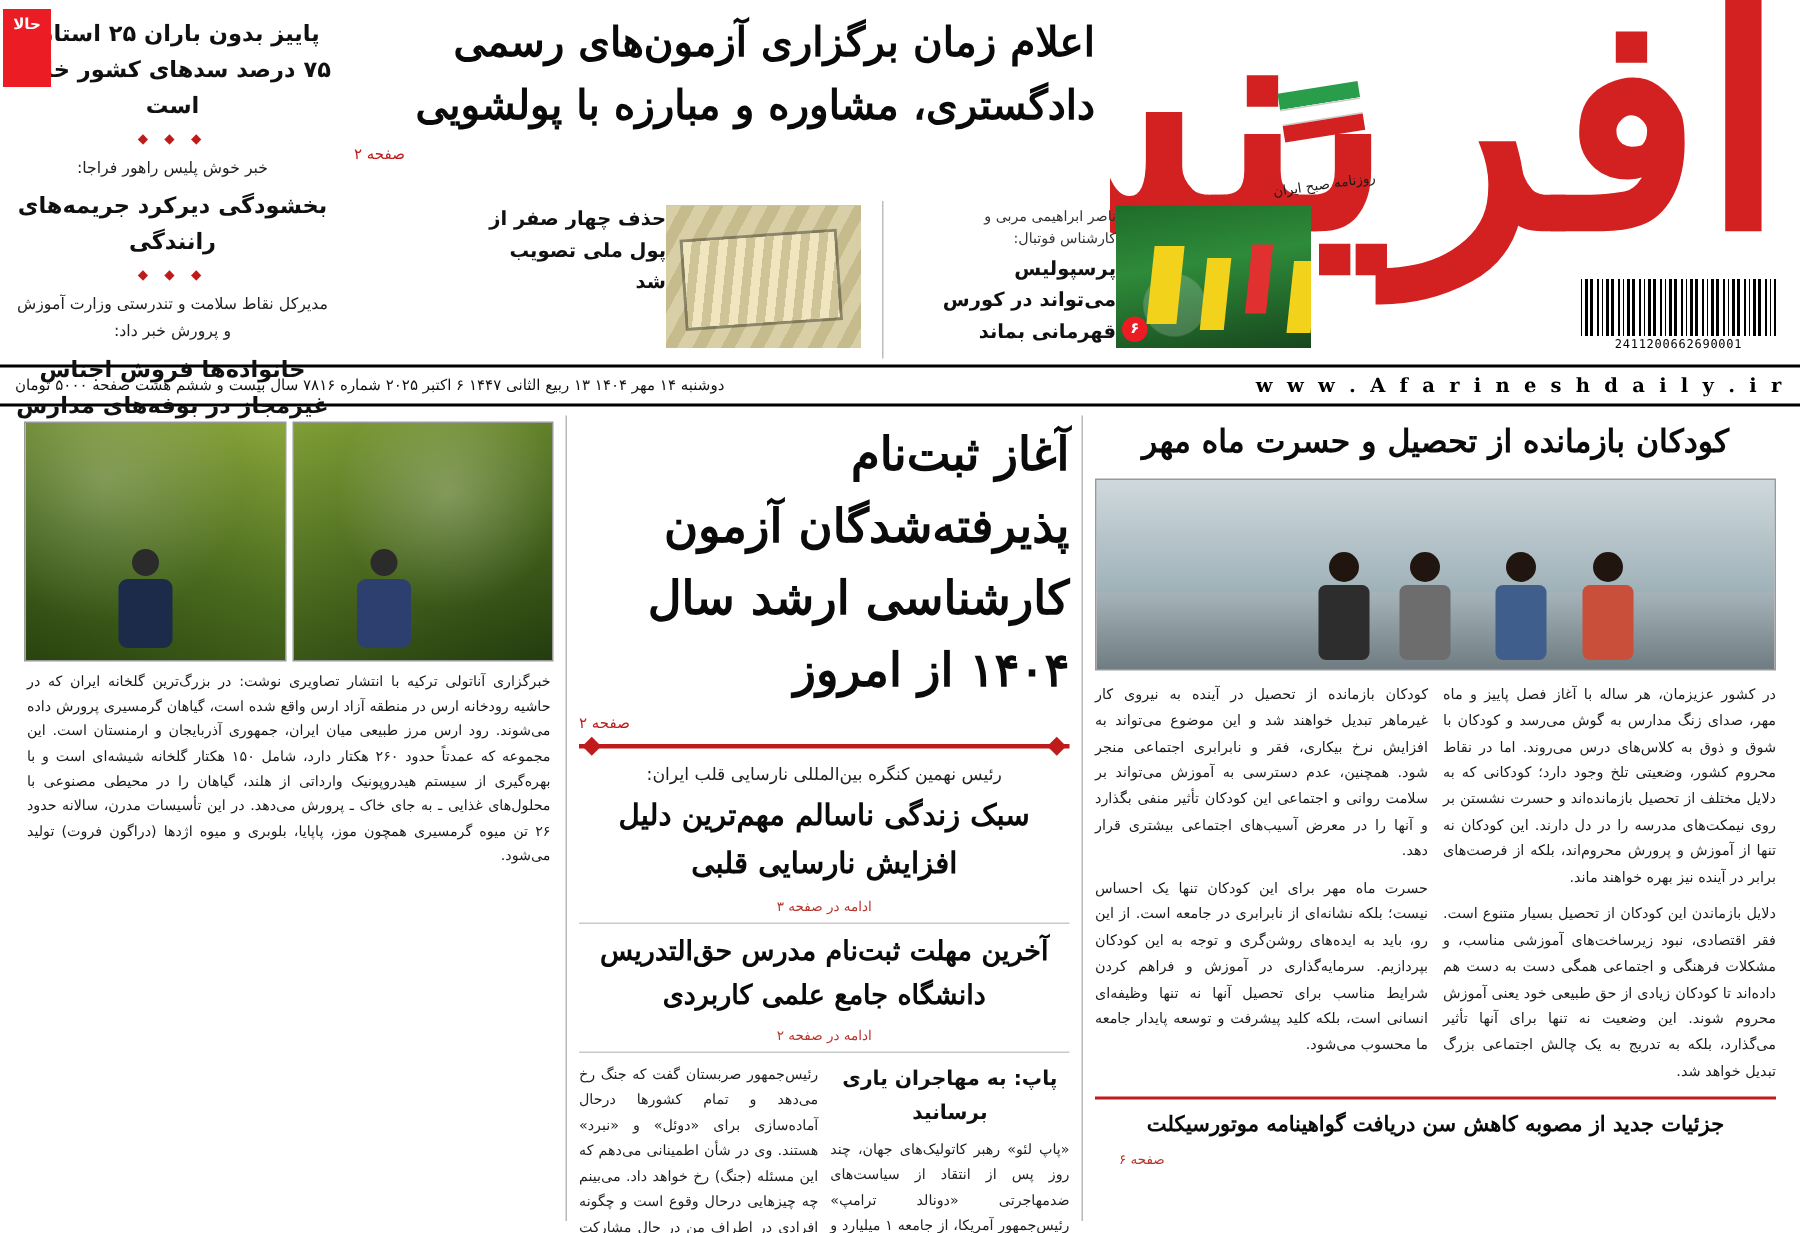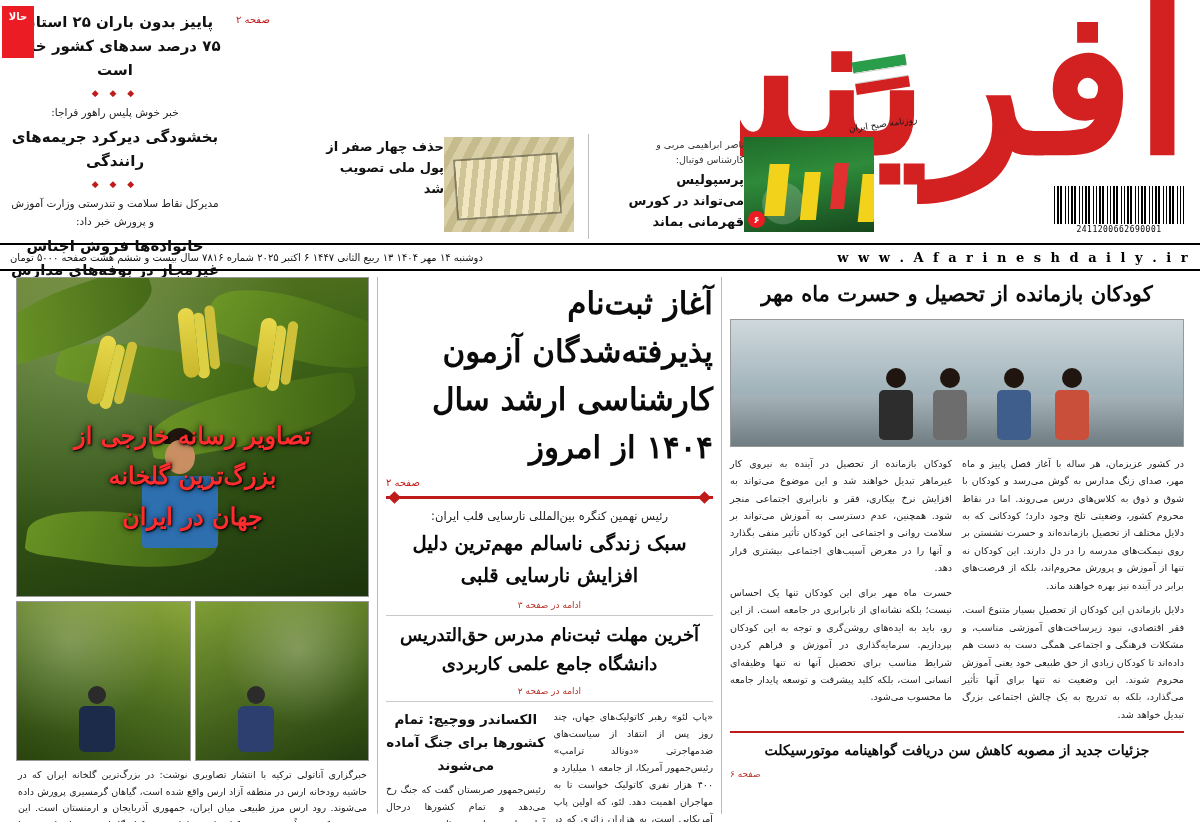--- a/index.html
+++ b/index.html
@@ -460,21 +460,21 @@
   .bottom-box .t {
     font-family: "DejaVu Serif","Liberation Serif",serif;
     font-weight: bold;
     font-size: 14px;
     line-height: 1.7;
     text-align: center;
     color: #0b0b0b;
   }
   .corner-ref {
     position: absolute;
-    left: 0; bottom: -16px;
+    left: 16px; bottom: -16px;
     font-size: 9px;
     color: #b8342b;
   }
 </style>
 </head>
 <body>
 
 <div class="page">
 
   <div class="masthead">
@@ -489,20 +489,21 @@
       <div class="logo-sub">روزنامه صبح ایران</div>
     </div>
 
     <div class="barcode">
       <div class="bars"></div>
       <div class="num">2411200662690001</div>
     </div>
 
     <div class="mh-left">
       <div class="mh-lead">
+        <span>اعلام زمان برگزاری آزمون‌های رسمی دادگستری، مشاوره و مبارزه با پولشویی</span>
         <span class="page-ref">صفحه ۲</span>
       </div>
     </div>
 
     <div class="mh-far">
       <div class="ribbon">حالا</div>
       <div class="mini-head" style="margin-top:4px">پاییز بدون باران ۲۵ استان؛ ۷۵ درصد سدهای کشور خالی است</div>
       <div class="diamonds">◆ ◆ ◆</div>
       <div class="mini-kicker">خبر خوش پلیس راهور فراجا:</div>
       <div class="mini-head">بخشودگی دیرکرد جریمه‌های رانندگی</div>
@@ -583,51 +584,31 @@
 
       <div class="kicker">رئیس نهمین کنگره بین‌المللی نارسایی قلب ایران:</div>
       <div class="sub-head">سبک زندگی ناسالم مهم‌ترین دلیل افزایش نارسایی قلبی</div>
       <div class="cont-ref">ادامه در صفحه ۳</div>
 
       <div class="sub-head" style="font-size:18px">آخرین مهلت ثبت‌نام مدرس حق‌التدریس دانشگاه جامع علمی کاربردی</div>
       <div class="cont-ref">ادامه در صفحه ۲</div>
 
       <div class="mid-split">
         <div>
+          <div class="mini-title">پاپ: به مهاجران یاری برسانید</div>
           <div class="mini-body">«پاپ لئو» رهبر کاتولیک‌های جهان، چند روز پس از انتقاد از سیاست‌های ضدمهاجرتی «دونالد ترامپ» رئیس‌جمهور آمریکا، از جامعه ۱ میلیارد و ۴۰۰ هزار نفری کاتولیک خواست تا به مهاجران اهمیت دهد. لئو، که اولین پاپ آمریکایی است، به هزاران زائری که در میان «هست پیتر» حال برگزاری مراسم عشایی زیانی بودند، گفت: حجاب به مهاجران با بی‌روحی بی‌تفاوتی با انگ تبعیض ملحق شدن هستند.</div>
         </div>
         <div>
-          <div class="mini-title">الکساندر ووچیچ: تمام کشورها برای جنگ آماده می‌شوند</div>
           <div class="mini-body">رئیس‌جمهور صربستان گفت که جنگ رخ می‌دهد و تمام کشورها درحال آماده‌سازی برای «دوئل» و «نبرد» هستند. وی در شأن اطمینانی می‌دهم که این مسئله (جنگ) رخ خواهد داد. می‌بینم چه چیزهایی درحال وقوع است و چگونه افرادی در اطراف من در حال مشارکت دارند و همچنین اشاره کرد که ما به‌سایه تنش‌های منطقه‌ای در میان «هست پیتر» حال برگزاری مراسم عشایی زیانی بودند. گفت: حجاب به مهاجران با بی‌روحی بی‌تفاوتی با انگ تبعیض نقض شده است. تشوند.</div>
         </div>
       </div>
 
     </div>
 
     <div class="col col-right">
-      <div class="hero">
-        <div class="hero-bg"></div>
-        <div class="leaf" style="left:-30px;top:10px;width:170px;height:58px;transform:rotate(-18deg)"></div>
-        <div class="leaf" style="left:40px;top:70px;width:200px;height:50px;transform:rotate(12deg)"></div>
-        <div class="leaf" style="right:-20px;top:20px;width:180px;height:62px;transform:rotate(20deg)"></div>
-        <div class="leaf" style="right:10px;top:110px;width:210px;height:56px;transform:rotate(-10deg)"></div>
-        <div class="leaf" style="left:10px;bottom:30px;width:190px;height:54px;transform:rotate(8deg)"></div>
-        <div class="banana-bunch" style="right:90px;top:40px;transform:rotate(8deg)"></div>
-        <div class="banana-bunch" style="right:175px;top:30px;transform:rotate(-6deg)"></div>
-        <div class="banana-bunch" style="right:250px;top:58px;transform:rotate(14deg)"></div>
-        <div class="hero-man">
-          <div class="hair"></div>
-            <div class="head"></div>
-            <div class="body2"></div>
-        </div>
-        <div class="hero-overlay">
-          <div>تصاویر رسانه خارجی از بزرگ‌ترین گلخانه</div>
-          <div>جهان در ایران</div>
-        </div>
-      </div>
 
       <div class="hero-pair">
         <div class="hero-sub">
           <div class="sub-bg-a"></div>
           <div class="worker" style="left:40px">
               <div class="h"></div>
               <div class="t"></div>
             </div>
         </div>
         <div class="hero-sub">

